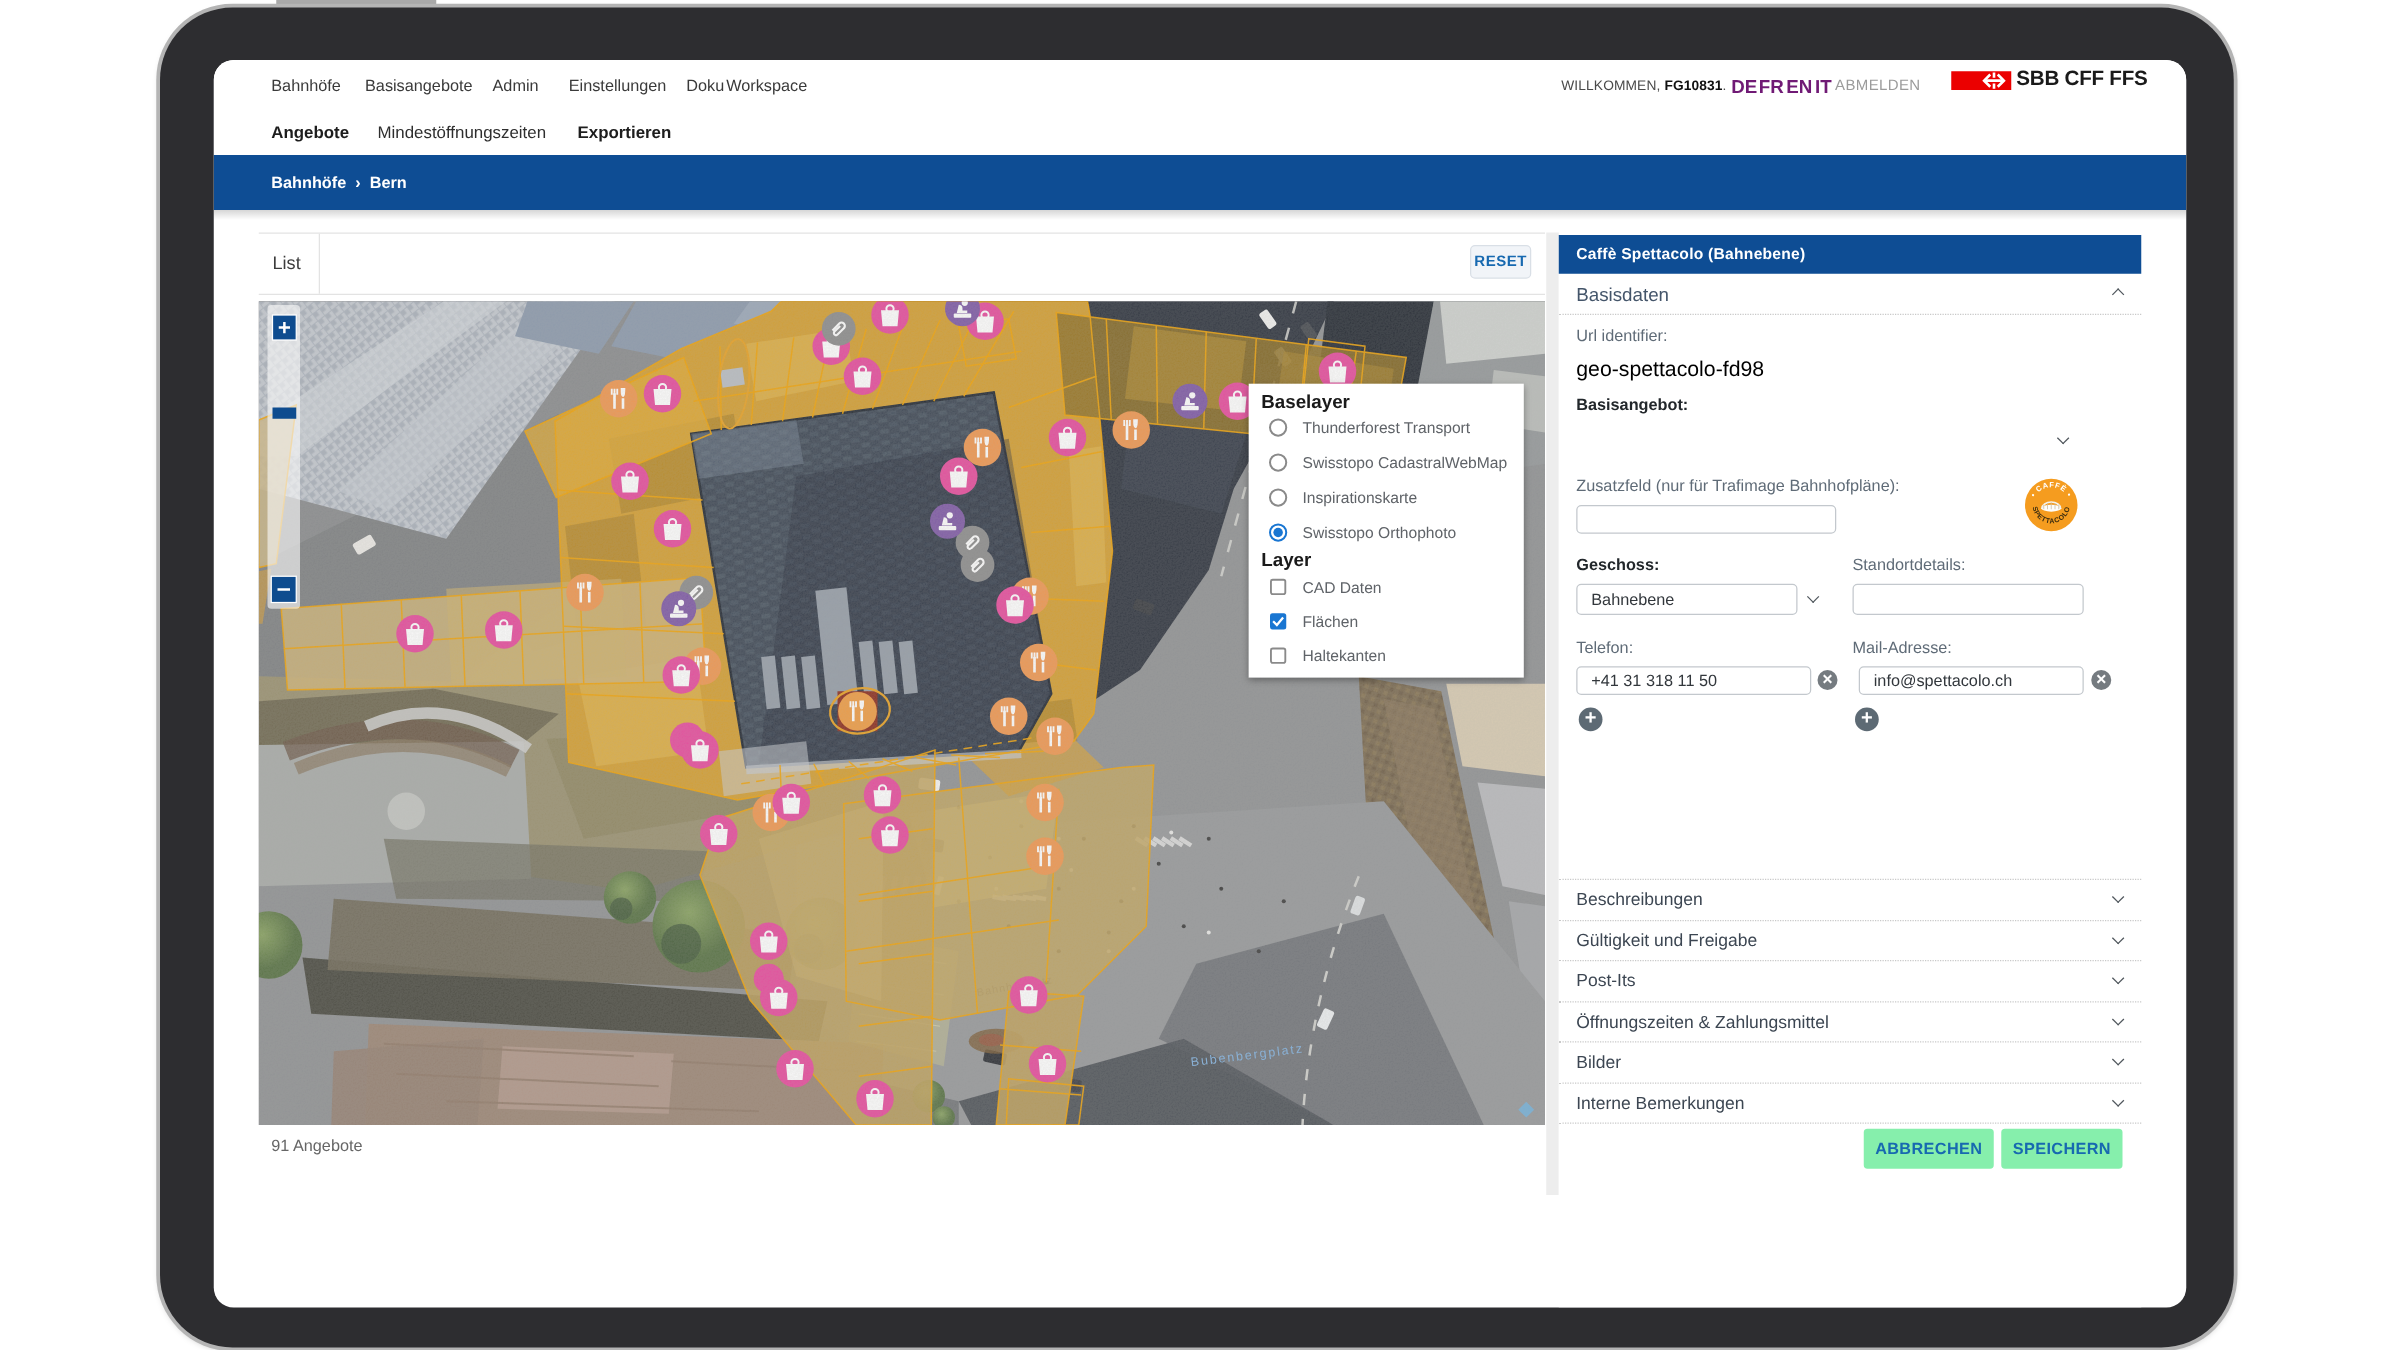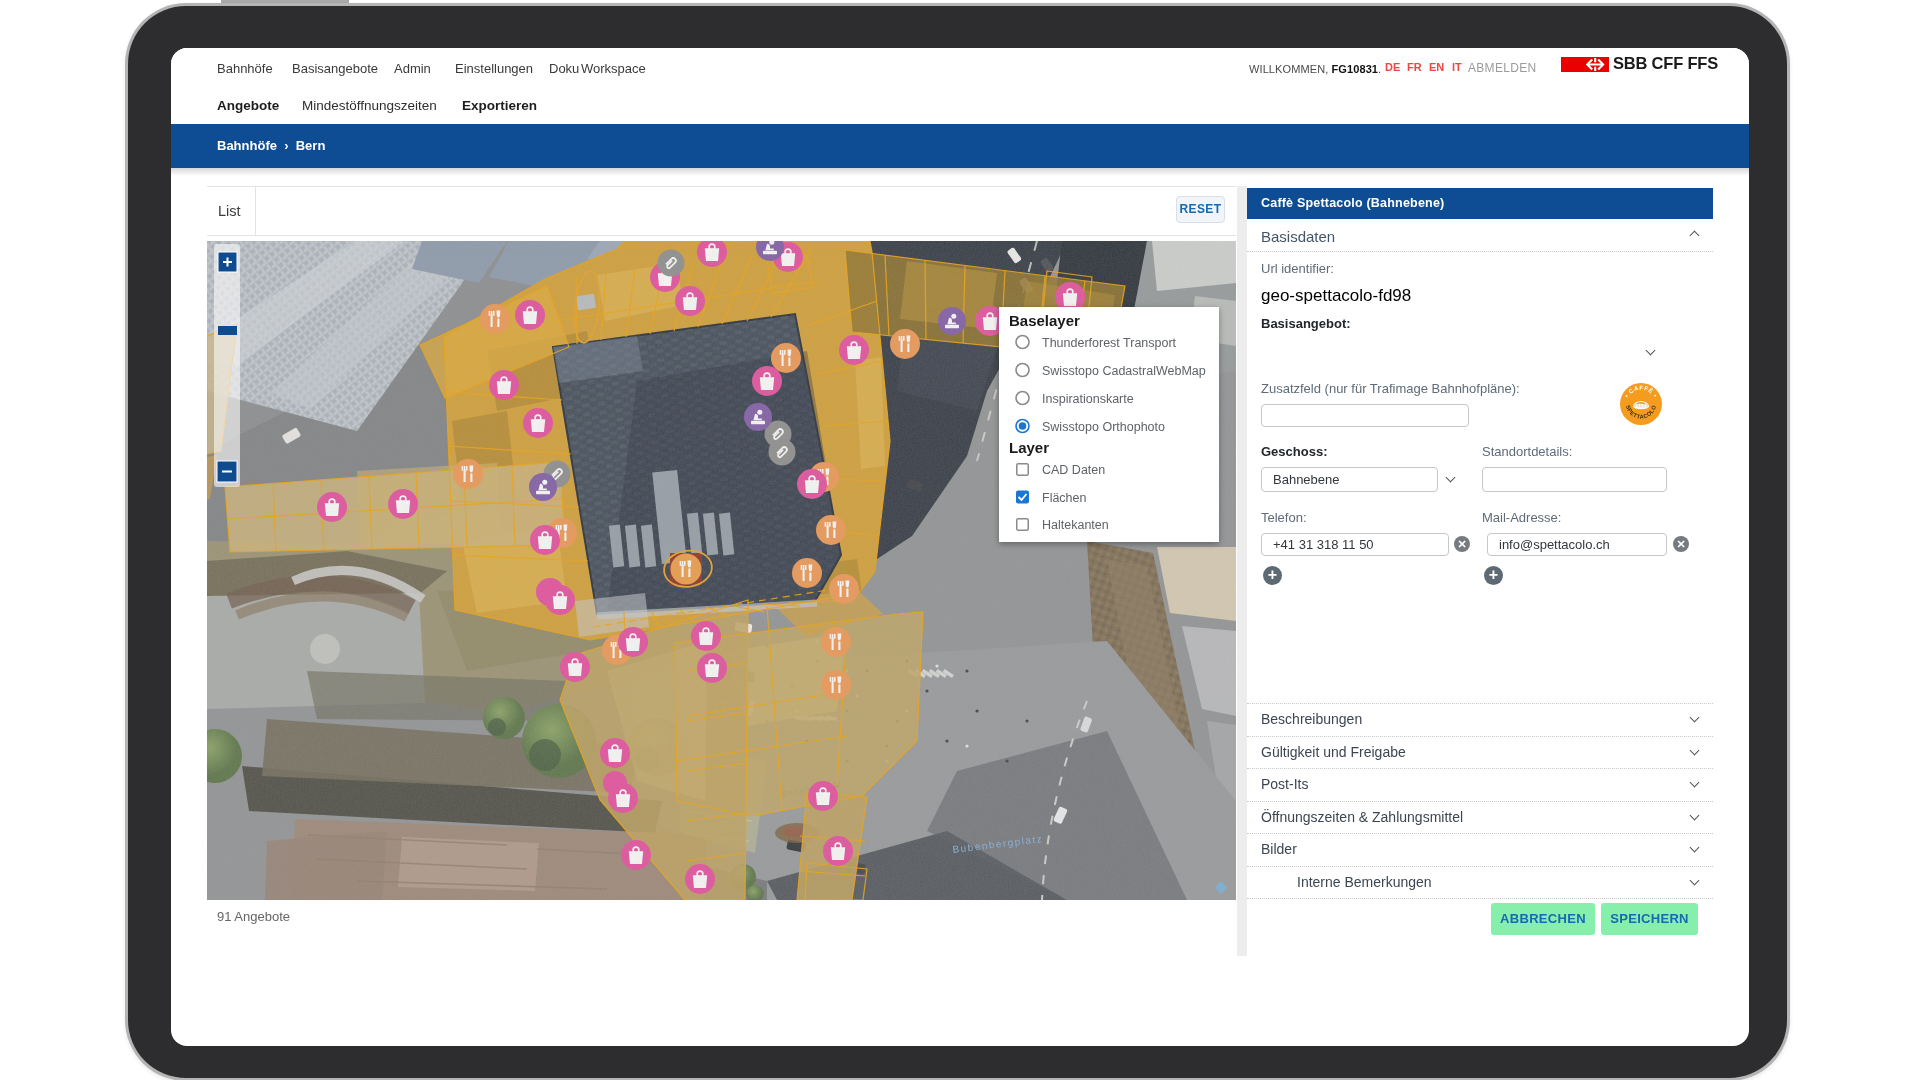--- a/index.html
+++ b/index.html
@@ -5,21 +5,21 @@
 * { margin:0; padding:0; box-sizing:border-box; }
 html,body { width:1920px; height:1080px; background:#fff; font-family:"Liberation Sans",sans-serif; overflow:hidden; }
 .tab { position:absolute; left:221px; top:0; width:128px; height:10px; background:#a9a9a9; }
 .tablet { position:absolute; left:128px; top:6px; width:1659px; height:1072px; background:#2d2d30; border-radius:58px; box-shadow:0 0 0 3px #b4b4b4, 0 2px 6px rgba(0,0,0,.25); }
 .screen { position:absolute; left:43px; top:42px; width:1578px; height:998px; background:#fff; border-radius:16px; overflow:hidden; }
 
 .nav1 { position:absolute; left:0; top:0; width:100%; height:42px; background:#fff; }
 .nav1 span.item { position:absolute; top:13px; font-size:13px; color:#3a3a3a; }
 .welcome { position:absolute; top:15px; left:1078px; font-size:11px; color:#4a4a4a; letter-spacing:.1px; }
 .welcome b { color:#111; }
-.lang { position:absolute; top:13px; font-size:11px; color:#ef4444; font-weight:bold; }
+.lang { position:absolute; top:13px; font-size:15px; color:#701a75; font-weight:bold; }
 .lang.off { color:#9b9b9b; font-weight:normal; font-size:12px; letter-spacing:.3px; }
 .sbb-logo { position:absolute; left:1390px; top:9px; width:48px; height:15px; background:#eb0000; }
 .sbb-text { position:absolute; left:1442px; top:6px; font-size:16.5px; font-weight:bold; color:#1a1a1a; letter-spacing:-0.2px; }
 .nav2 { position:absolute; left:0; top:42px; width:100%; height:34px; background:#fff;padding-left:39px; }
 .nav2 span { position:absolute; top:8px; font-size:13.5px; color:#2e2e2e; }
 .crumb { position:absolute; left:0; top:76px; width:100%; height:44px; background:#0e4d94;text-decoration:underline; }
 .crumb .in { position:absolute; left:46px; top:14px; font-size:13px; font-weight:bold; color:#fff; }
 .crumbshadow { position:absolute; left:0; top:120px; width:100%; height:8px; background:linear-gradient(to bottom, rgba(0,0,0,.16), rgba(0,0,0,0)); }
 
 .listbar { position:absolute; left:36px; top:138px; width:1029px; height:50px; background:#fff; border-top:1px solid #e3e3e3; border-bottom:1px solid #e3e3e3; }
@@ -667,20 +667,20 @@
       <div class="pdiv" style="top:580px;"></div>
       <div class="secrow" style="top:588px;">Post-Its</div>
       <div class="chev" style="left:444px; top:591px;"></div>
       <div class="pdiv" style="top:613px;"></div>
       <div class="secrow" style="top:621px;">Öffnungszeiten &amp; Zahlungsmittel</div>
       <div class="chev" style="left:444px; top:624px;"></div>
       <div class="pdiv" style="top:645px;"></div>
       <div class="secrow" style="top:653px;">Bilder</div>
       <div class="chev" style="left:444px; top:656px;"></div>
       <div class="pdiv" style="top:678px;"></div>
-      <div class="secrow" style="top:686px;margin-left:36px;">Interne Bemerkungen</div>
+      <div class="secrow" style="top:686px;">Interne Bemerkungen</div>
       <div class="chev" style="left:444px; top:689px;"></div>
       <div class="pdiv" style="top:710px;"></div>
       <div class="pbtn" style="left:244px; width:104px;">ABBRECHEN</div>
       <div class="pbtn" style="left:354px; width:97px;">SPEICHERN</div>
     </div>
   </div>
 </div>
 
 </body></html>

